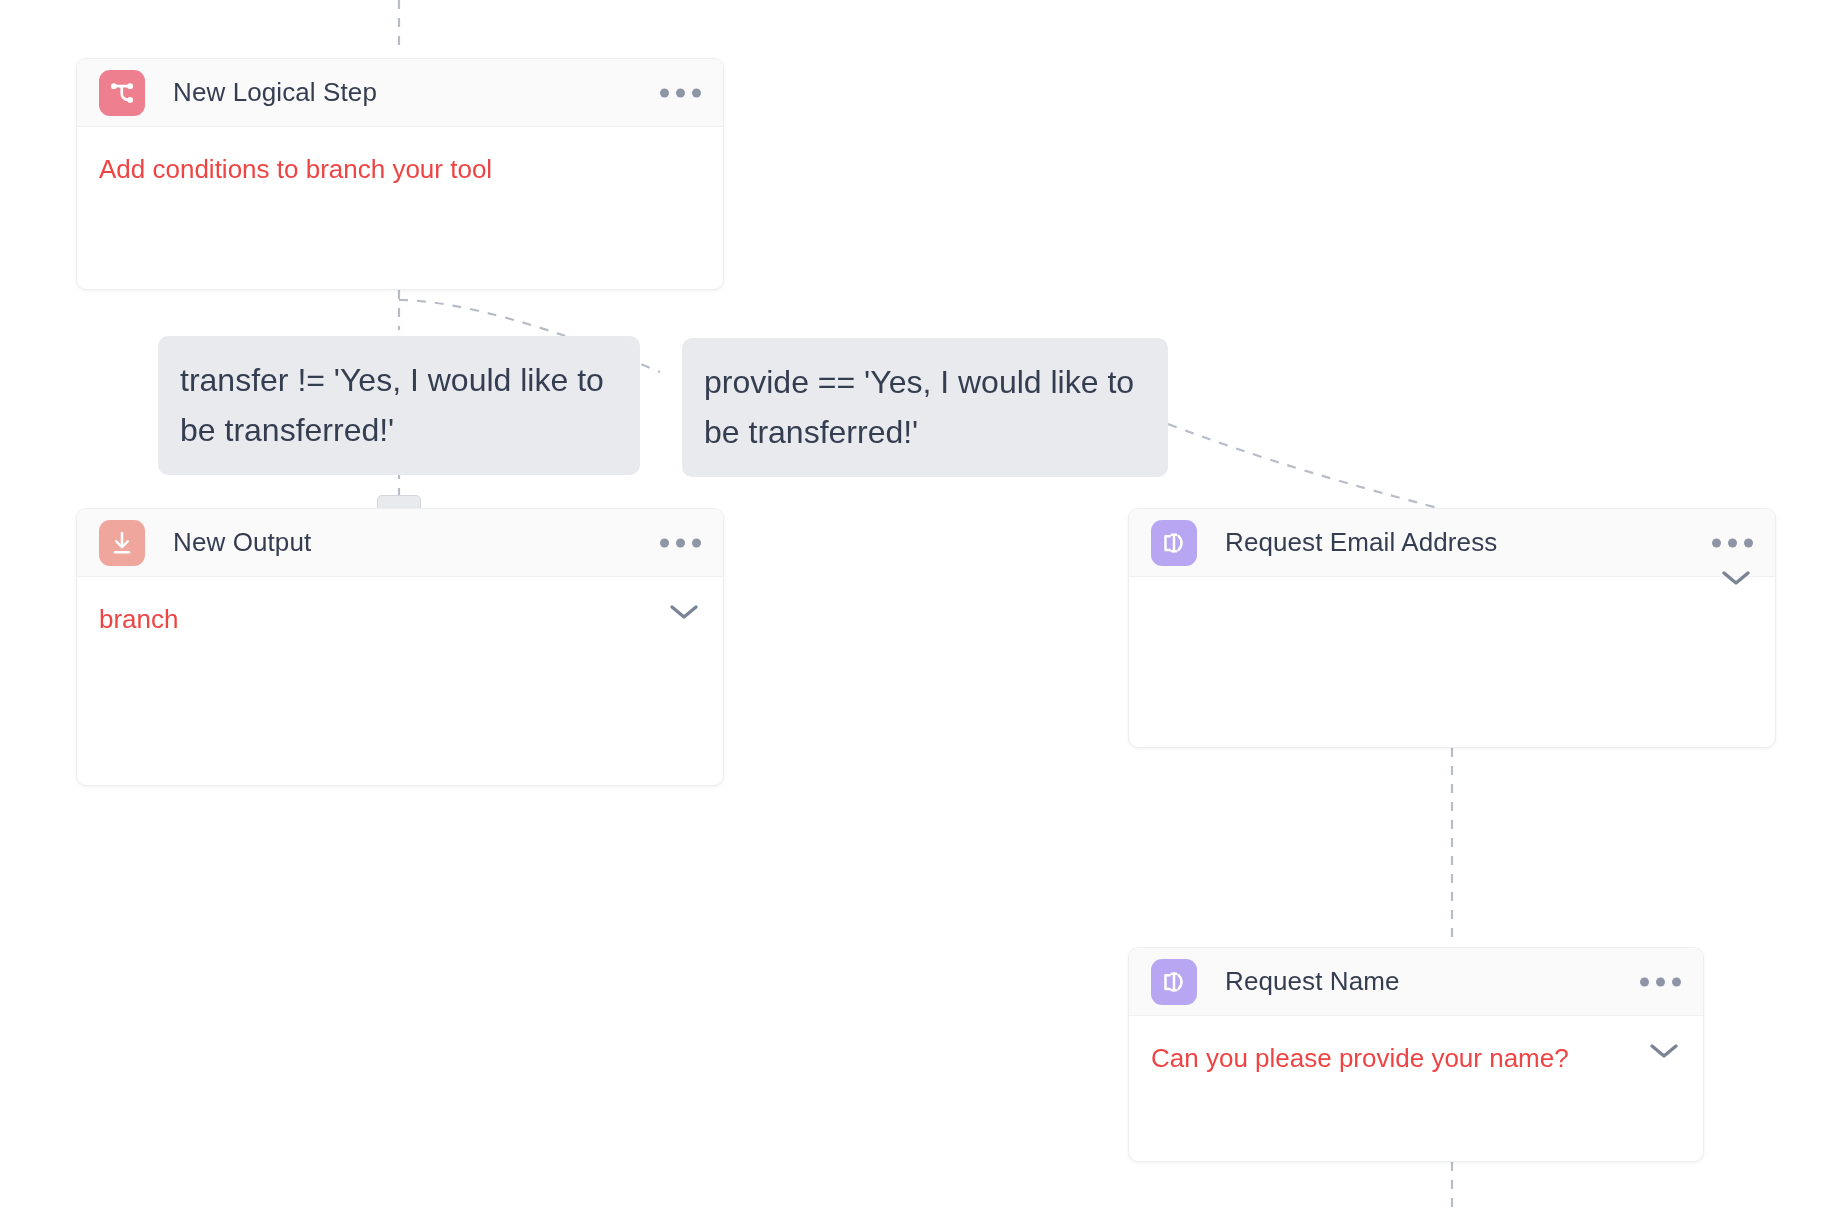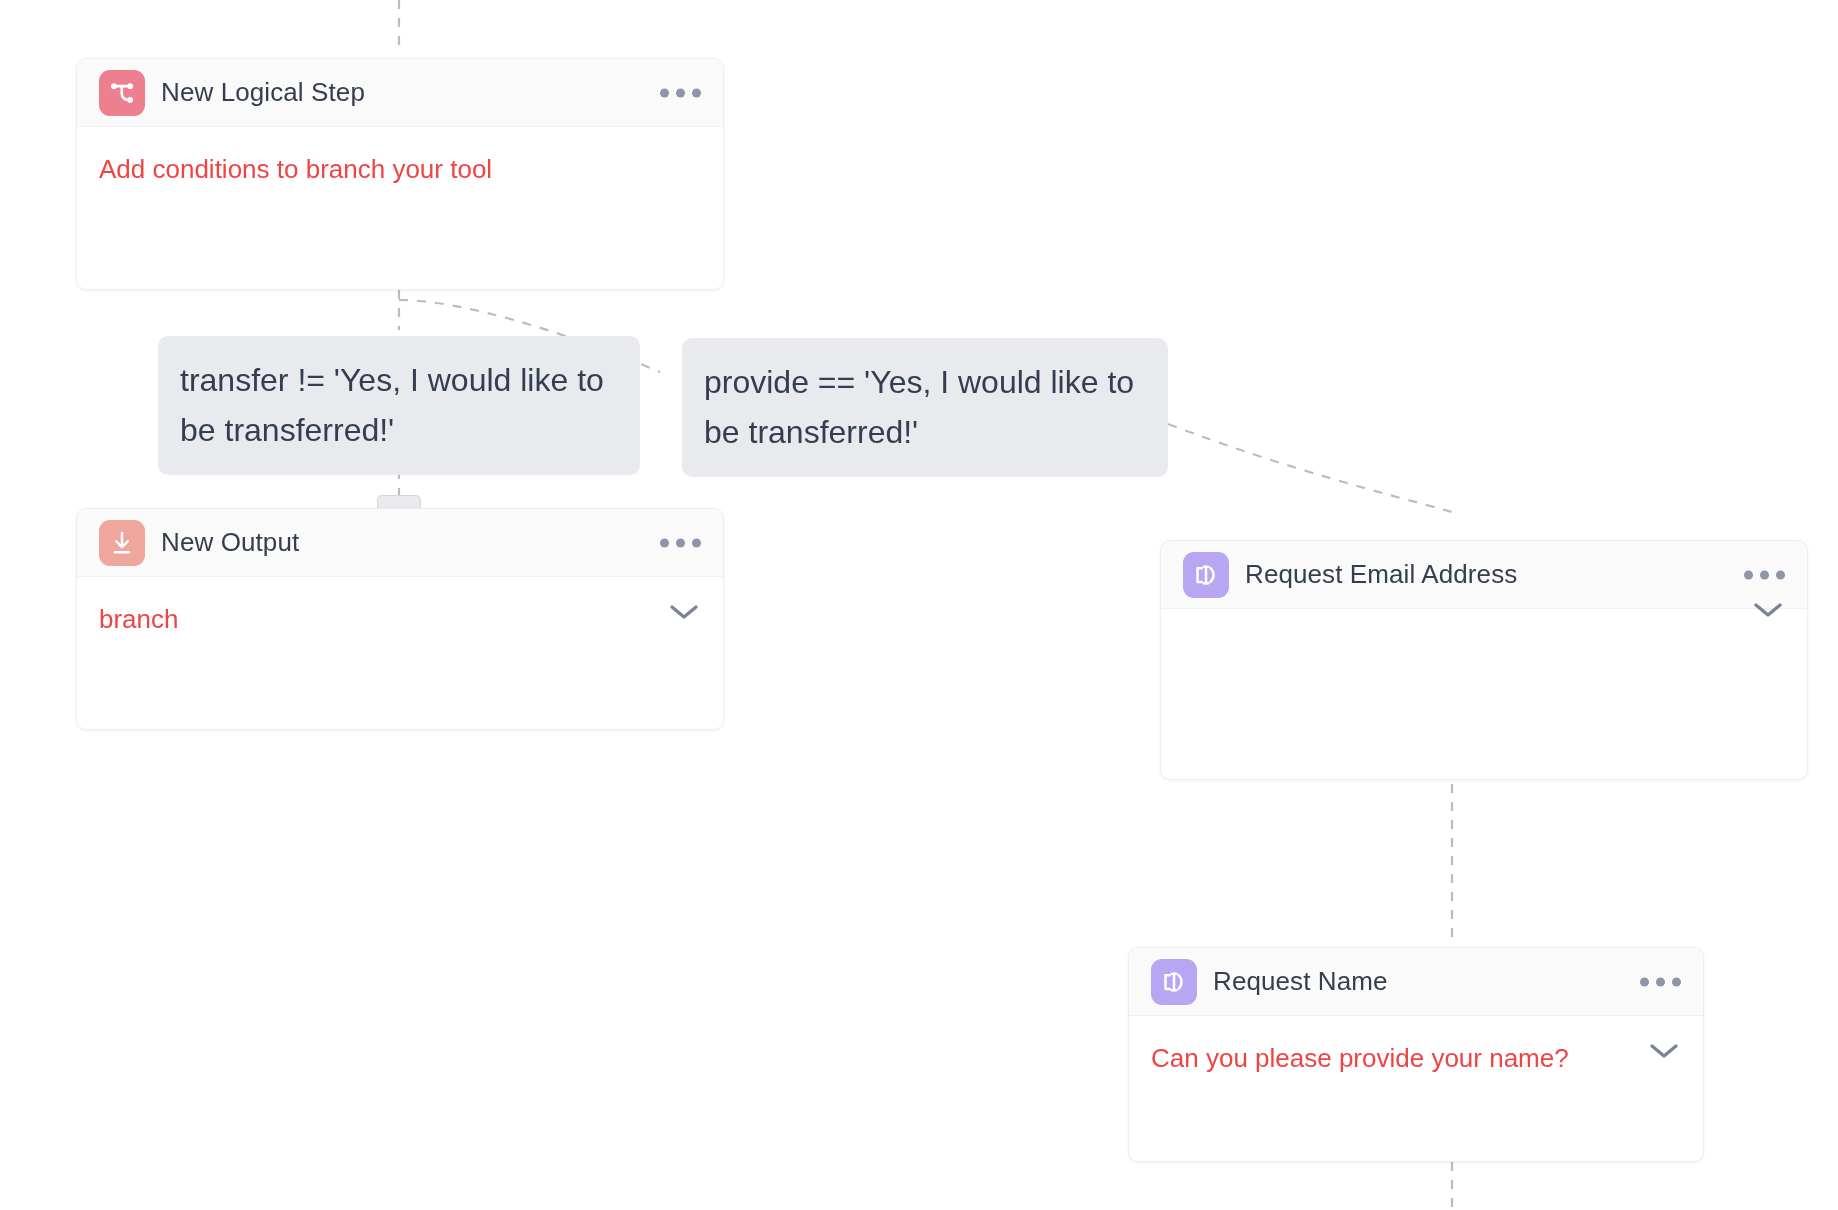--- a/index.html
+++ b/index.html
@@ -27,21 +27,21 @@
     position: absolute;
     background: #ffffff;
     border: 1px solid #eceef1;
     border-radius: 10px;
     box-shadow: 0 1px 3px rgba(20,25,40,0.06);
     overflow: hidden;
   }
   .node-header {
     display: flex;
     align-items: center;
-    gap: 16px;
+    gap: 28px;
     height: 68px;
     padding: 0 22px;
     background: #fafafb;
     border-bottom: 1px solid #eef0f3;
     position: relative;
   }
   .node-icon {
     width: 46px; height: 46px;
     border-radius: 11px;
     flex: 0 0 46px;
@@ -157,21 +157,21 @@
     <div>be transferred!'</div>
   </div>
 
   <div class="cond" style="left:682px; top:338px; width:486px;">
     <div>provide == 'Yes, I would like to</div>
     <div>be transferred!'</div>
   </div>
 
   <div class="drop-target" style="left:377px; top:495px;"></div>
 
-  <div class="node" style="left:76px; top:508px; width:648px; height:222px;">
+  <div class="node" style="left:76px; top:508px; width:648px; height:278px;">
     <div class="node-header">
       <div class="node-icon" style="background:#efa79d;">
         <svg width="28" height="28" viewBox="0 0 24 24" fill="none" stroke="#ffffff" stroke-width="2.1" stroke-linecap="round" stroke-linejoin="round">
           <path d="M12,3.5 V15"></path>
           <path d="M7,10.5 L12,15.5 L17,10.5"></path>
           <path d="M6,20 H18"></path>
         </svg>
       </div>
       <div class="node-title">New Output</div>
       <div class="node-menu">
@@ -183,21 +183,21 @@
     <div class="node-body">
       <span>branch</span>
       <span class="node-chevron">
         <svg width="34" height="22" viewBox="0 0 34 22" fill="none" stroke="#7b8496" stroke-width="3.4" stroke-linecap="round" stroke-linejoin="round">
           <path d="M5,6 L17,16 L29,6"></path>
         </svg>
       </span>
     </div>
   </div>
 
-  <div class="node" style="left:1160px; top:508px; width:648px; height:240px;margin-top:32px;">
+  <div class="node" style="left:1128px; top:508px; width:648px; height:240px;">
     <div class="node-header">
       <div class="node-icon" style="background:#b9a6f2;">
         <svg width="30" height="30" viewBox="0 0 24 24" fill="none" stroke="#ffffff" stroke-width="2" stroke-linecap="round" stroke-linejoin="round">
           <path d="M8.6,6.5 H5.2 V17.5 H8.6"></path>
           <path d="M15.6,6.5 a7.5,7.5 0 0 1 0,11"></path>
           <path d="M12,5.4 V18.6"></path>
           <path d="M10.2,5.4 H13.8"></path>
           <path d="M10.2,18.6 H13.8"></path>
         </svg>
       </div>

